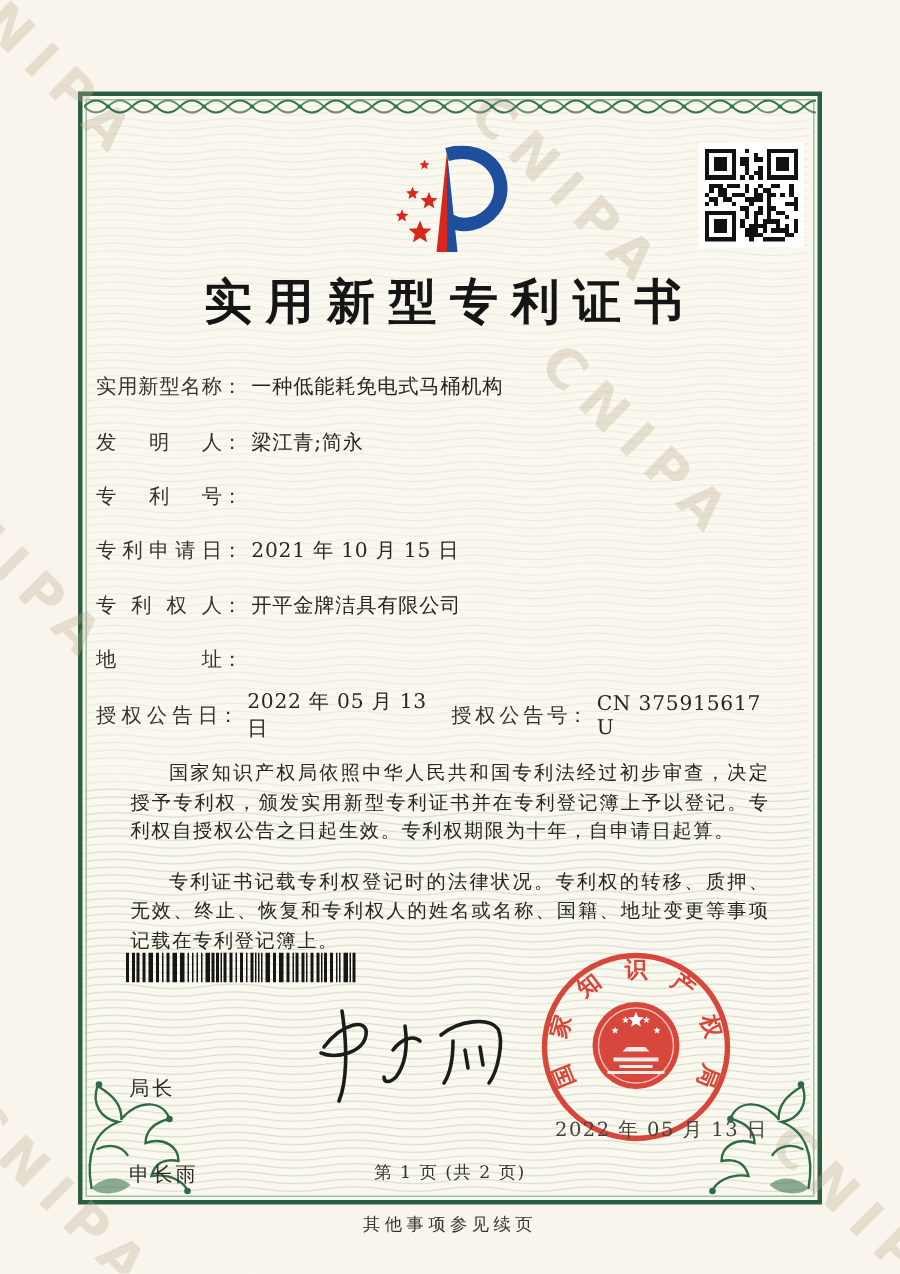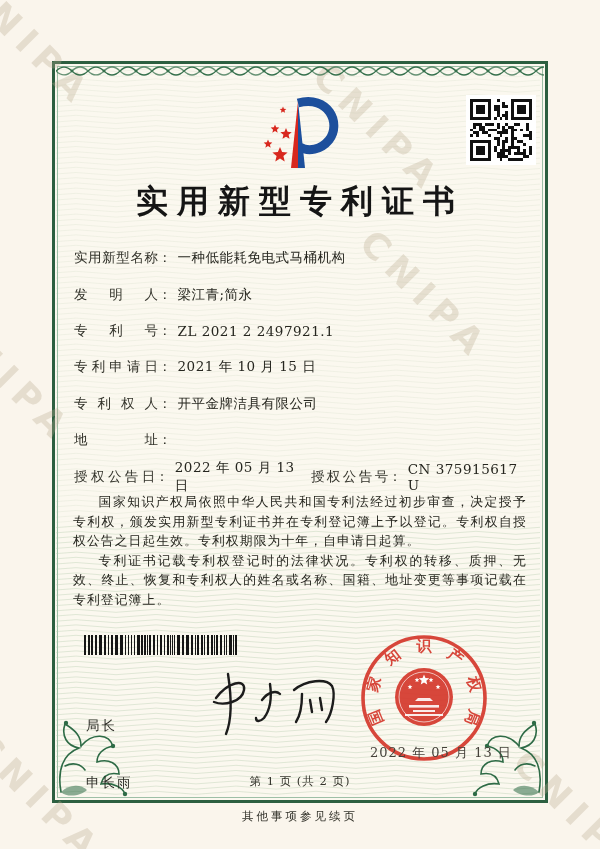--- a/index.html
+++ b/index.html
@@ -21,30 +21,30 @@
   .waves{position:absolute;left:56px;top:65px;z-index:0;pointer-events:none;}
   .topband{position:absolute;left:56px;top:63px;z-index:2;pointer-events:none;}
   .flourish{position:absolute;z-index:2;pointer-events:none;}
   
   .certno{position:absolute;left:74px;top:104px;z-index:3;font-size:13px;color:#3a3a3a;letter-spacing:1px;}
   .logo{position:absolute;left:248px;top:97px;z-index:2;}
   .qr{position:absolute;left:466px;top:95px;z-index:3;background:#ffffff;padding:4px;}
   .title{position:absolute;left:0;top:180px;width:600px;z-index:3;text-align:center;
     font-size:32px;font-weight:bold;color:#151515;letter-spacing:9px;}
   
-  .fields{position:absolute;left:74px;top:240px;width:456px;z-index:3;}
+  .fields{position:absolute;left:64px;top:240px;width:456px;z-index:3;}
   .frow{height:36.4px;display:flex;align-items:center;font-size:13.5px;color:#26261f;}
   .flabel{display:inline-block;width:84px;text-align:justify;text-align-last:justify;color:#33332b;}
   .flabel2{display:inline-block;width:80px;text-align:justify;text-align-last:justify;color:#33332b;margin-left:2px;}
   .fcolon{margin-right:6px;color:#33332b;}
   .fvalue{letter-spacing:.5px;}
   
   .bodytext{position:absolute;left:73px;top:492px;width:454px;z-index:3;
     font-size:12.8px;line-height:19.6px;color:#26261f;text-align:justify;letter-spacing:1.1px;}
-  .bodytext p{margin:0;text-indent:2em;}
+  .bodytext p{margin:14px;text-indent:2em;}
   
   .barcode{position:absolute;left:84px;top:635px;z-index:3;}
   
   .sigblock{position:absolute;left:86px;top:678px;z-index:3;
     font-family:"DejaVu Sans","Liberation Sans",sans-serif;font-size:13.5px;color:#2c2c26;}
   .sigblock div{margin-bottom:13px;letter-spacing:2px;margin-top:39px;}
   .signature{position:absolute;left:198px;top:660px;z-index:3;}
   
   .seal{position:absolute;left:338px;top:612px;z-index:3;opacity:.92;}
   .sealdate{position:absolute;left:370px;top:744px;z-index:4;font-size:13px;color:#45413a;letter-spacing:1px;}
@@ -435,21 +435,20 @@
       <span class="fvalue">一种低能耗免电式马桶机构</span>
     </div>
     <div class="frow">
       <span class="flabel">发明人</span>
         <span class="fcolon">：</span>
       <span class="fvalue">梁江青;简永</span>
     </div>
     <div class="frow">
       <span class="flabel">专利号</span>
         <span class="fcolon">：</span>
-      <span class="fvalue">ZL 2021 2 2497921.1</span>
     </div>
     <div class="frow">
       <span class="flabel">专利申请日</span>
         <span class="fcolon">：</span>
       <span class="fvalue">2021 年 10 月 15 日</span>
     </div>
     <div class="frow">
       <span class="flabel">专利权人</span>
         <span class="fcolon">：</span>
       <span class="fvalue">开平金牌洁具有限公司</span>

